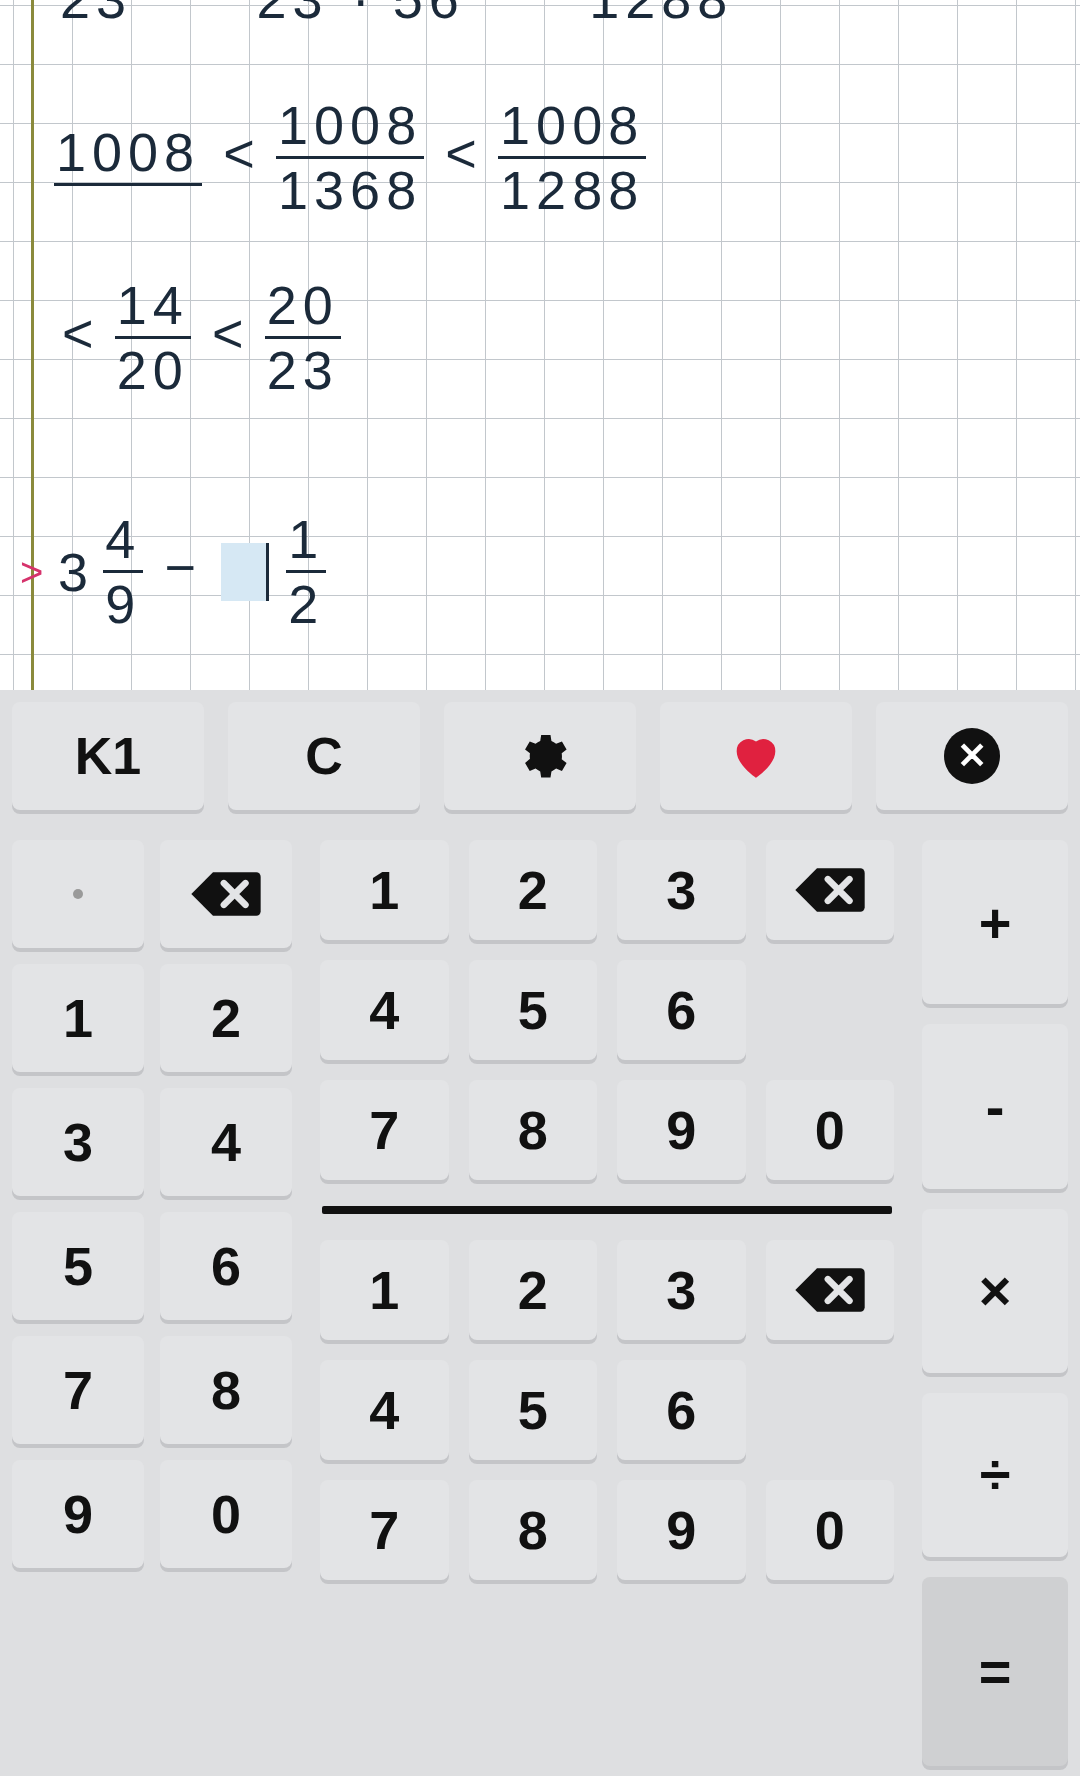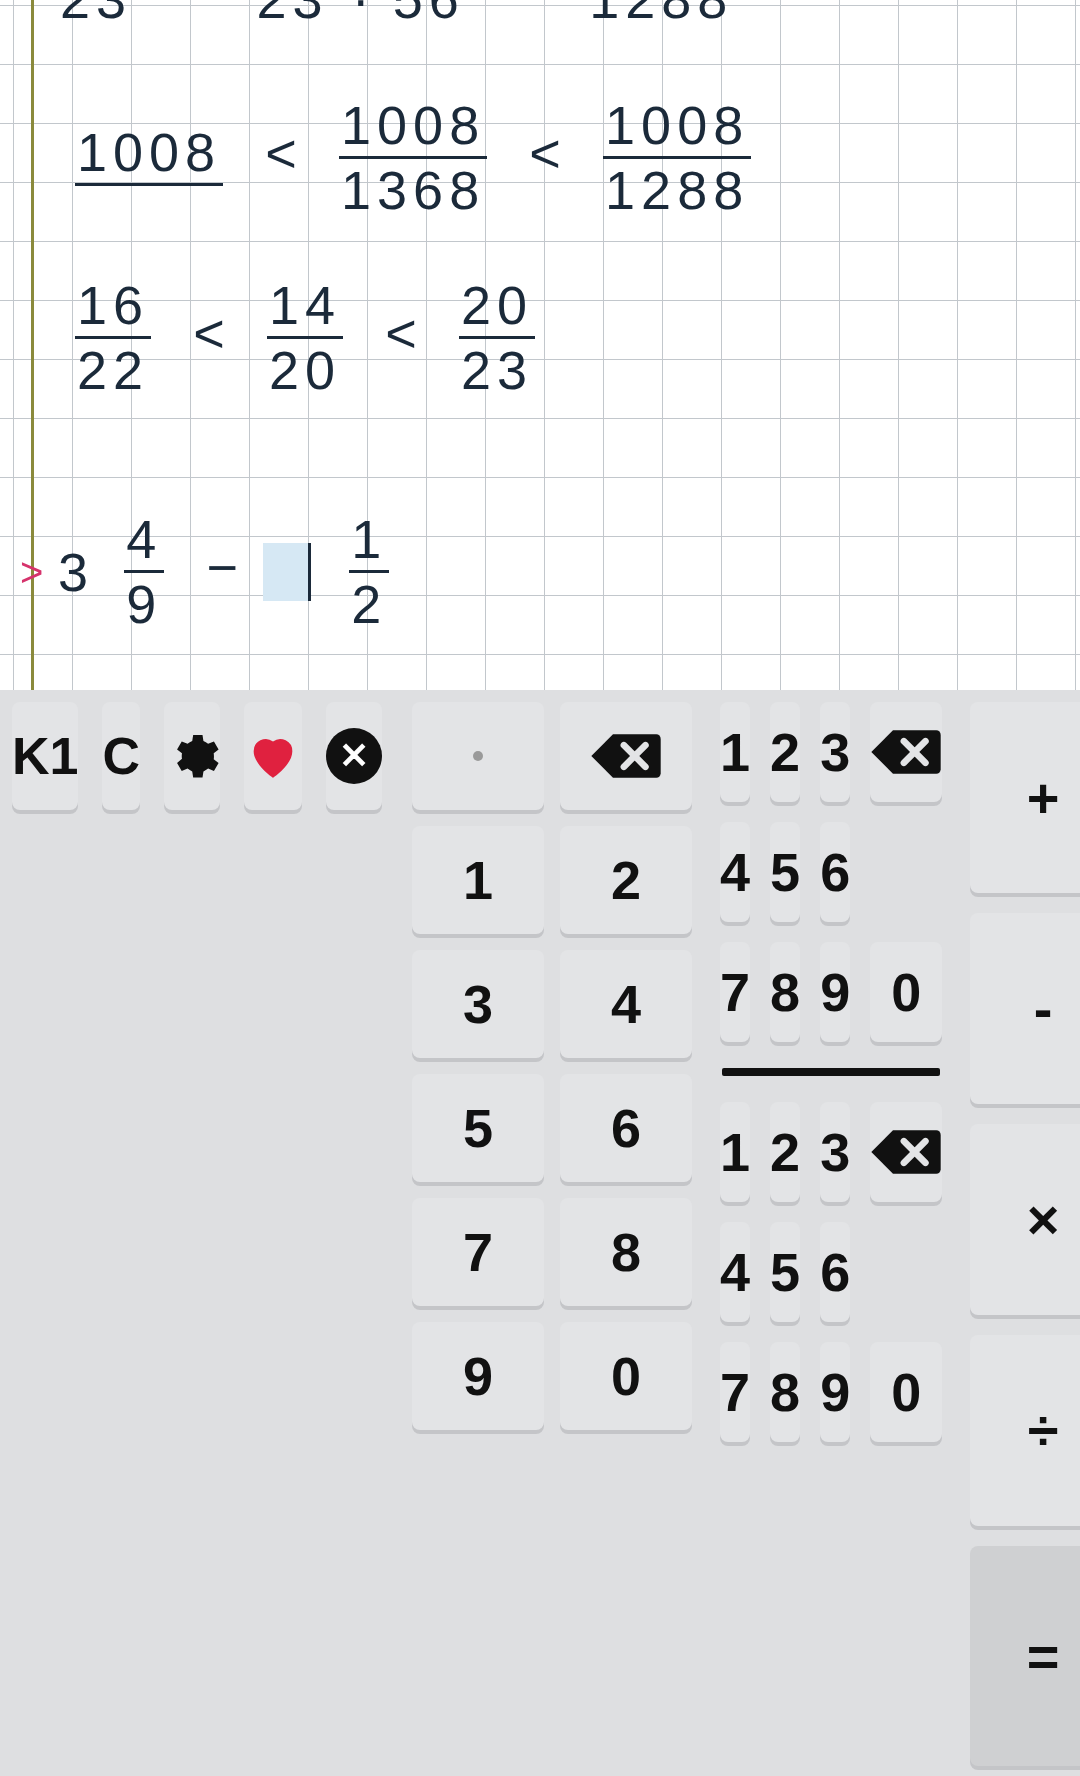--- a/index.html
+++ b/index.html
@@ -33,21 +33,21 @@
 
 .math{
   font-family:"DejaVu Sans","Arial",sans-serif;
   color:#1b2a3a;
   position:absolute;
   font-size:54px;
   white-space:nowrap;
 }
 
 
-.frac{display:inline-flex;flex-direction:column;align-items:center;vertical-align:middle;margin:0 21px;}
+.frac{display:inline-flex;flex-direction:column;align-items:center;vertical-align:middle;margin:0 0;}
 .frac .num,.frac .den{line-height:1;letter-spacing:6px;}
 .frac .bar{height:3px;background:#1b2a3a;align-self:stretch;margin:4px -2px;}
 .op{display:inline-flex;align-items:center;padding:0 6px;}
 
 
 .caret-slot{
   display:inline-block;
   width:48px;height:58px;
   background:#d6e8f4;
   margin:0 2px;
@@ -57,21 +57,21 @@
 
 .prompt{color:#d6336c;font-size:40px;position:absolute;}
 
 
 .keypad{
   width:1080px;
   height:1086px;
   background:#dedfe1;
   padding:12px 12px 10px 12px;
   display:flex;
-  flex-direction:row;
+  flex-direction:column;
   gap:30px;
 }
 
 .toolbar{
   display:flex;
   gap:24px;
 }
 .toolbar .key{
   flex:1;
   height:108px;
@@ -180,25 +180,20 @@
     </span>
     <span class="op">&lt;</span>
     <span class="frac">
       <span class="num">1008</span>
       <span class="bar"></span>
       <span class="den">1288</span>
     </span>
   </div>
 
   <div class="math" style="top:278px;left:56px;">
-    <span class="frac">
-      <span class="num">16</span>
-      <span class="bar"></span>
-      <span class="den">22</span>
-    </span>
     <span class="op">&lt;</span>
     <span class="frac">
       <span class="num">14</span>
       <span class="bar"></span>
       <span class="den">20</span>
     </span>
     <span class="op">&lt;</span>
     <span class="frac">
       <span class="num">20</span>
       <span class="bar"></span>

